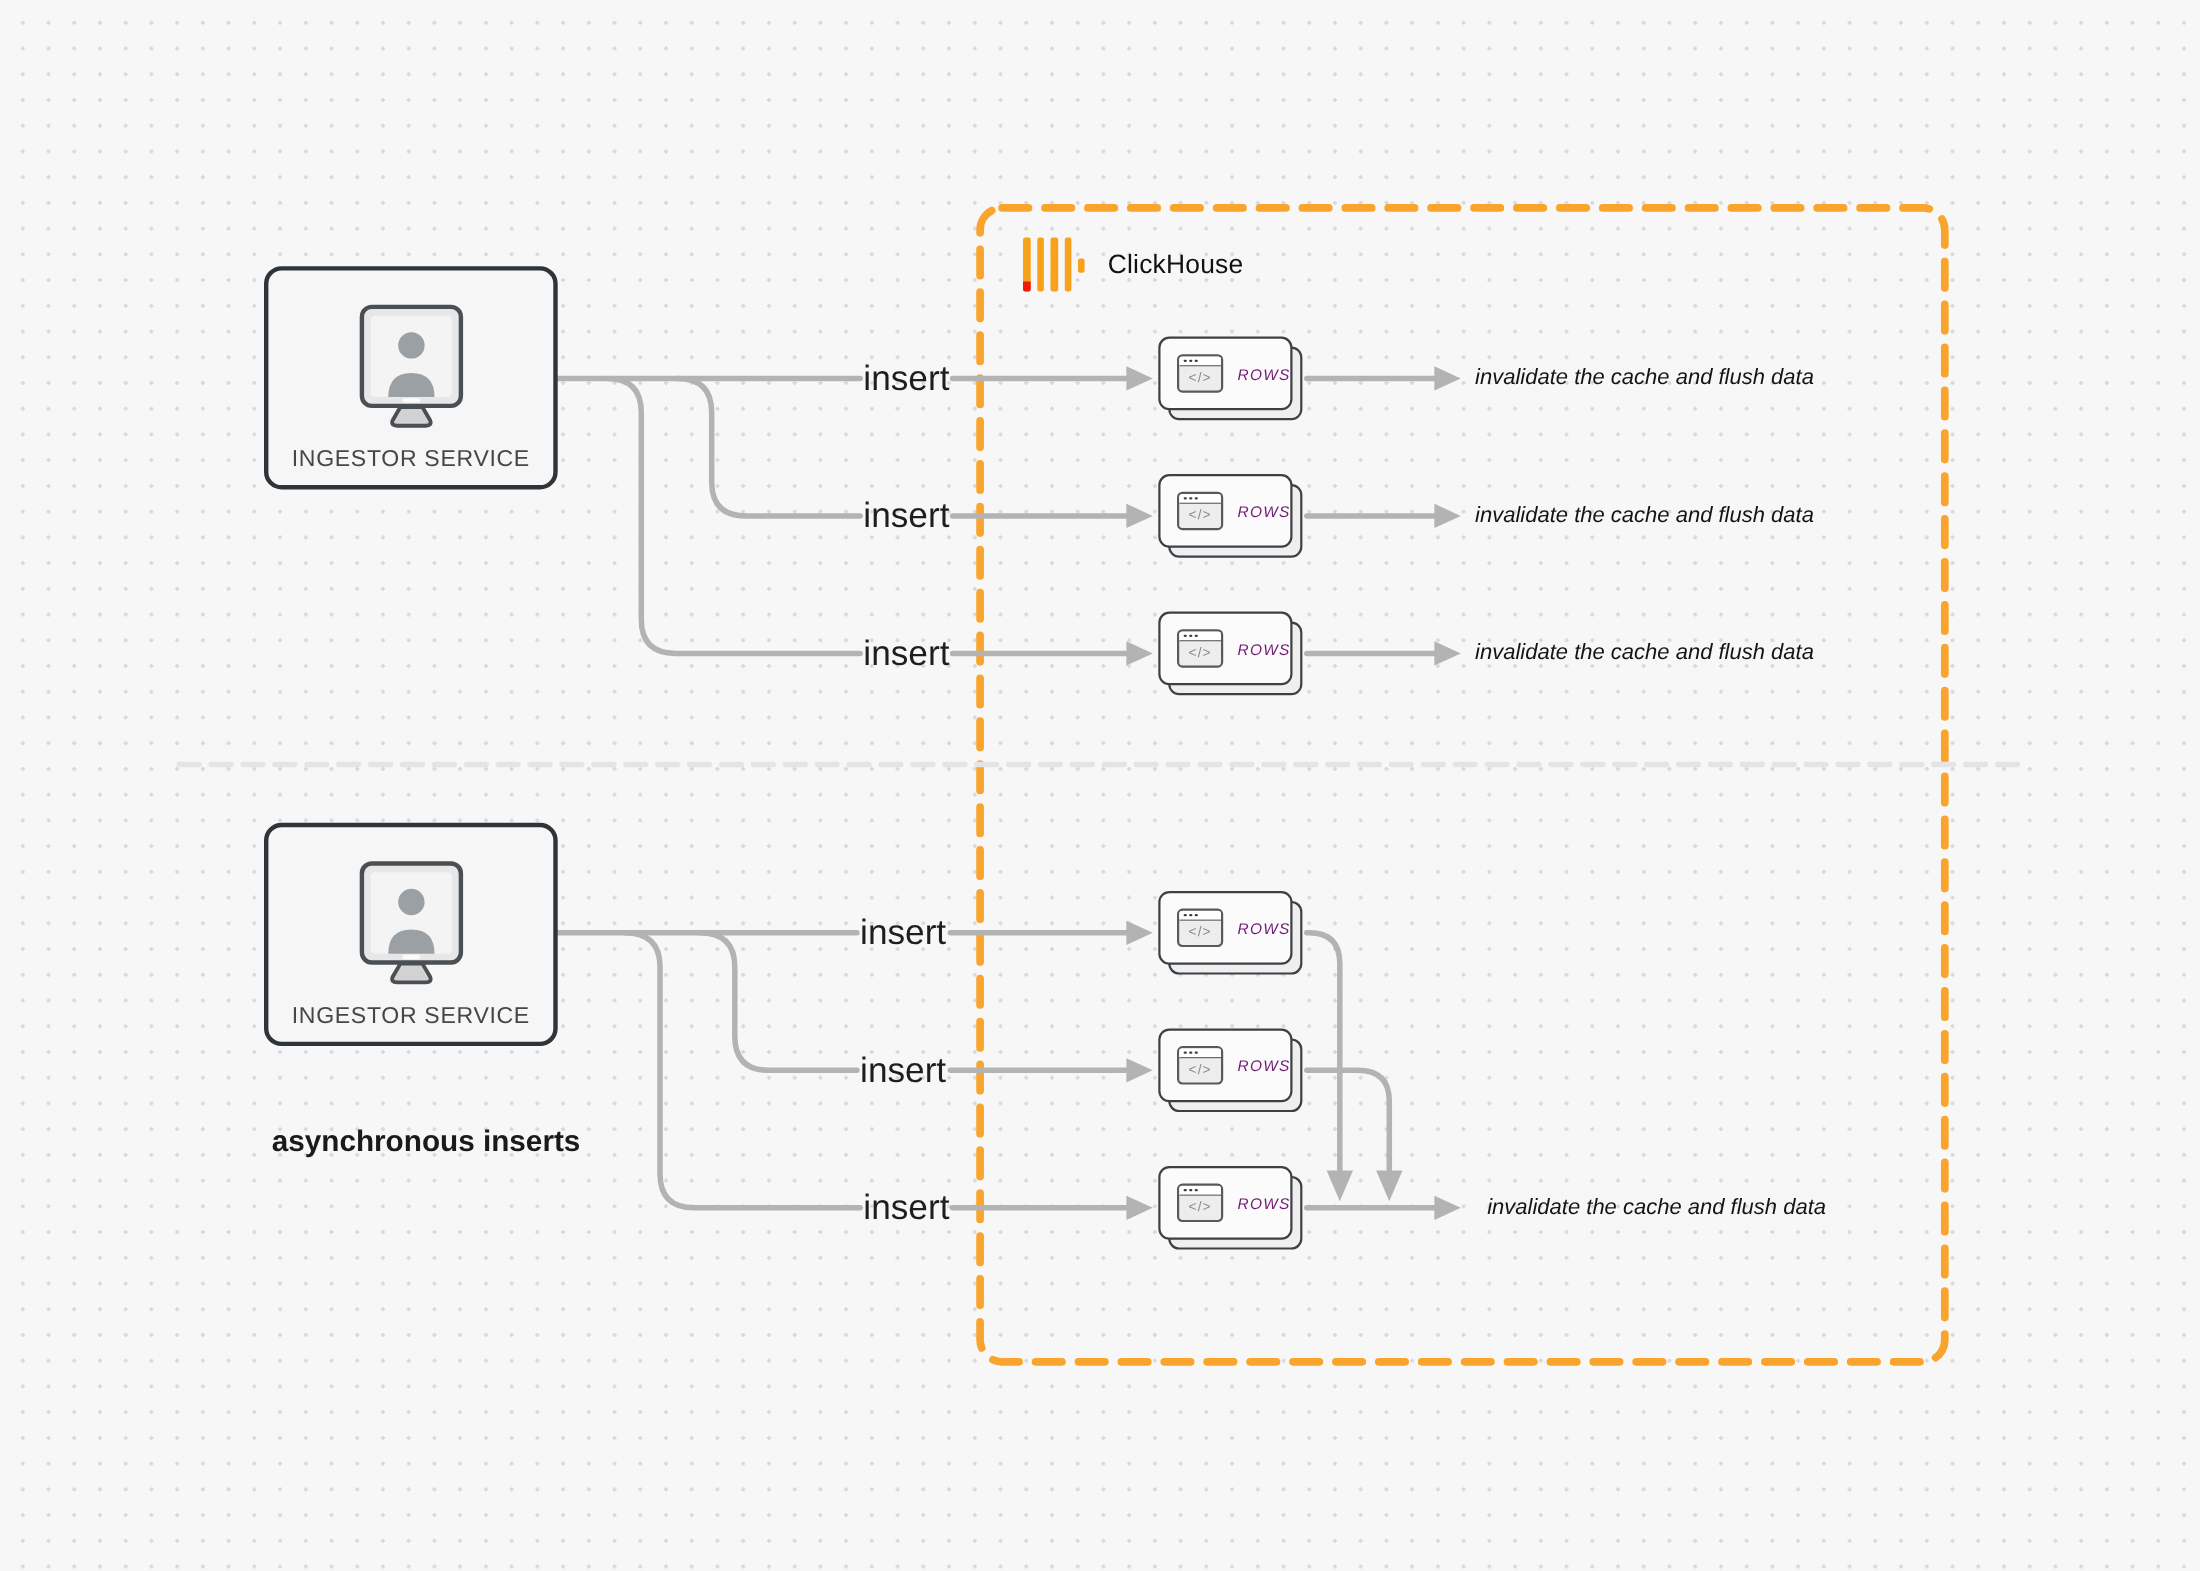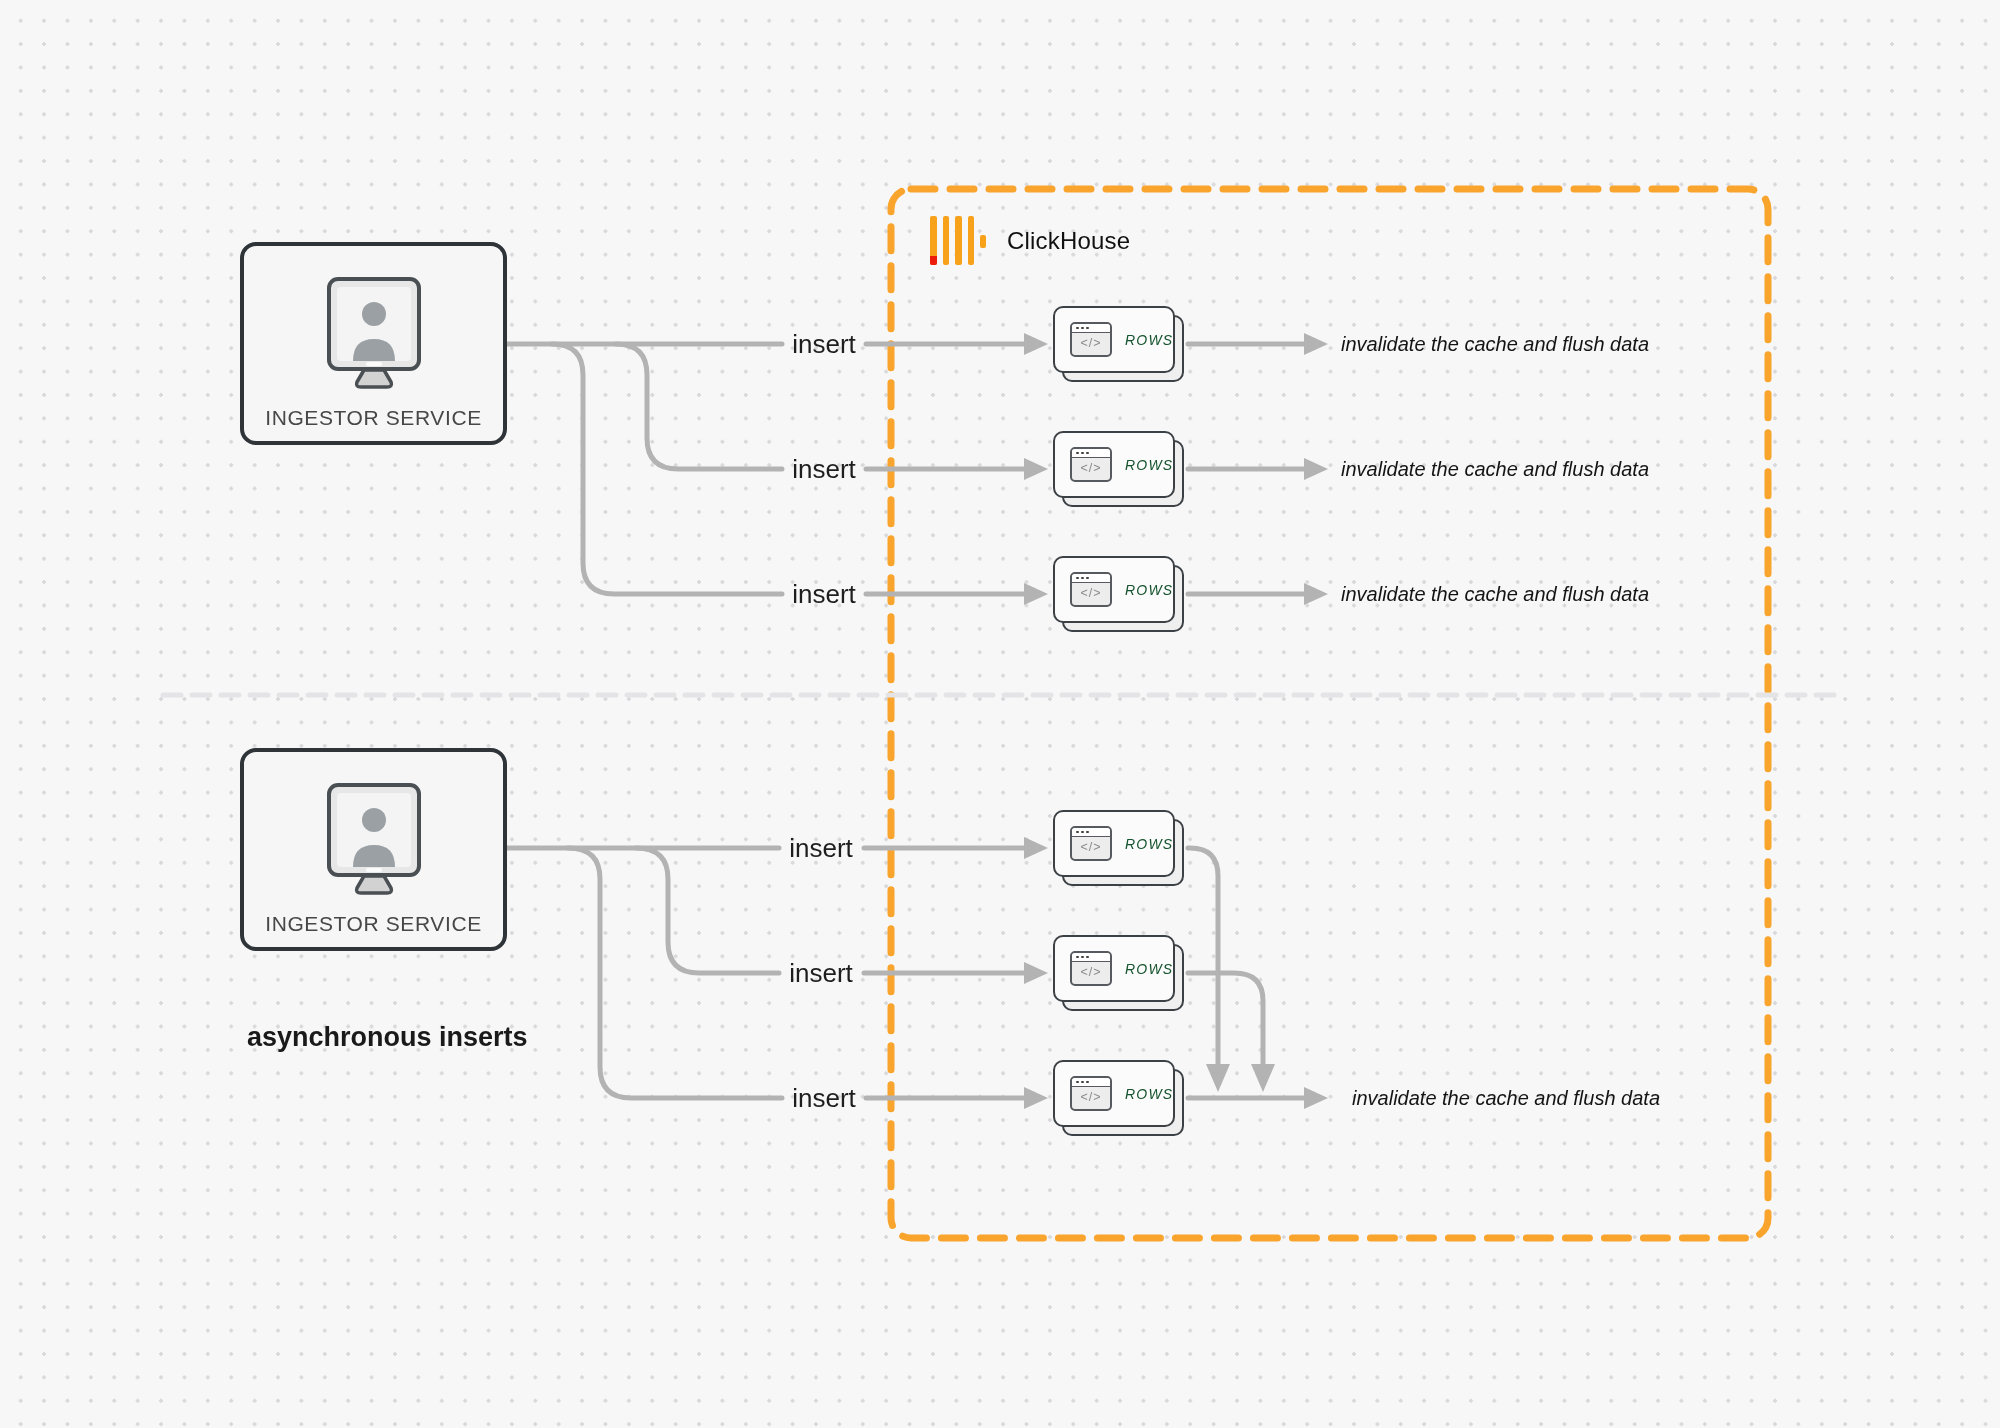--- a/index.html
+++ b/index.html
@@ -21,21 +21,21 @@
   }
   .ingestor .svc-label{
     margin-top:12px;font-size:21px;font-weight:500;color:#474747;letter-spacing:.6px;text-align:right;
   }
   .monitor-wrap{margin-top:30px;height:118px;}
 
   
   .section-label{position:absolute;font-size:27px;font-weight:700;color:#1a1a1a;z-index:2;}
 
   
-  .insert-label{position:absolute;transform:translate(-50%,-50%);font-size:26px;color:#1e1e1e;z-index:3;background:transparent;}
+  .insert-label{position:absolute;transform:translate(-50%,-50%);font-size:32px;color:#1e1e1e;z-index:3;background:transparent;}
   .invalidate-label{position:absolute;transform:translateY(-50%);font-size:20px;color:#141414;z-index:3;white-space:nowrap;font-style:italic;}
 
   
   .rows-card{position:absolute;width:131px;height:76px;z-index:2;}
   .rows-card .back{
     position:absolute;left:9px;top:9px;width:122px;height:67px;box-sizing:border-box;
     background:#efefef;border:2.5px solid #3c4145;border-radius:10px;
   }
   .rows-card .front{
     position:absolute;left:0;top:0;width:122px;height:67px;box-sizing:border-box;
@@ -45,21 +45,21 @@
   .browser{
     width:42px;height:35px;box-sizing:border-box;margin-left:15px;
     border:2px solid #565a5e;border-radius:5px;background:#ededed;overflow:hidden;flex:none;
   }
   .browser .bar{
     height:9px;box-sizing:border-box;background:#ffffff;border-bottom:1.5px solid #565a5e;
     display:flex;align-items:center;gap:2.5px;padding-left:4px;
   }
   .browser .dot{width:2.5px;height:2.5px;border-radius:50%;background:#3f3f3f;}
   .browser .code{font-size:12.5px;line-height:21px;text-align:center;color:#8a8a8a;letter-spacing:1px;}
-  .rows-label{font-style:italic;font-size:14px;font-weight:500;color:#14532d;margin-left:13px;letter-spacing:1.2px;}
+  .rows-label{font-style:italic;font-size:14px;font-weight:500;color:#701a75;margin-left:13px;letter-spacing:1.2px;}
 
   
   .ch-logo{position:absolute;left:919px;top:216px;height:50px;z-index:3;display:flex;align-items:center;padding-left:11px;}
   .ch-bars{position:relative;width:56px;height:50px;flex:none;}
   .ch-bar{position:absolute;top:0;width:6.5px;height:49px;border-radius:2px;background:#F8A11B;}
   .ch-bar.b1{left:0;}
   .ch-bar.b2{left:12.5px;}
   .ch-bar.b3{left:25px;}
   .ch-bar.b4{left:37.5px;}
   .ch-bar-short{position:absolute;left:49.5px;top:18.5px;width:6.5px;height:13px;border-radius:2px;background:#F8A11B;}

